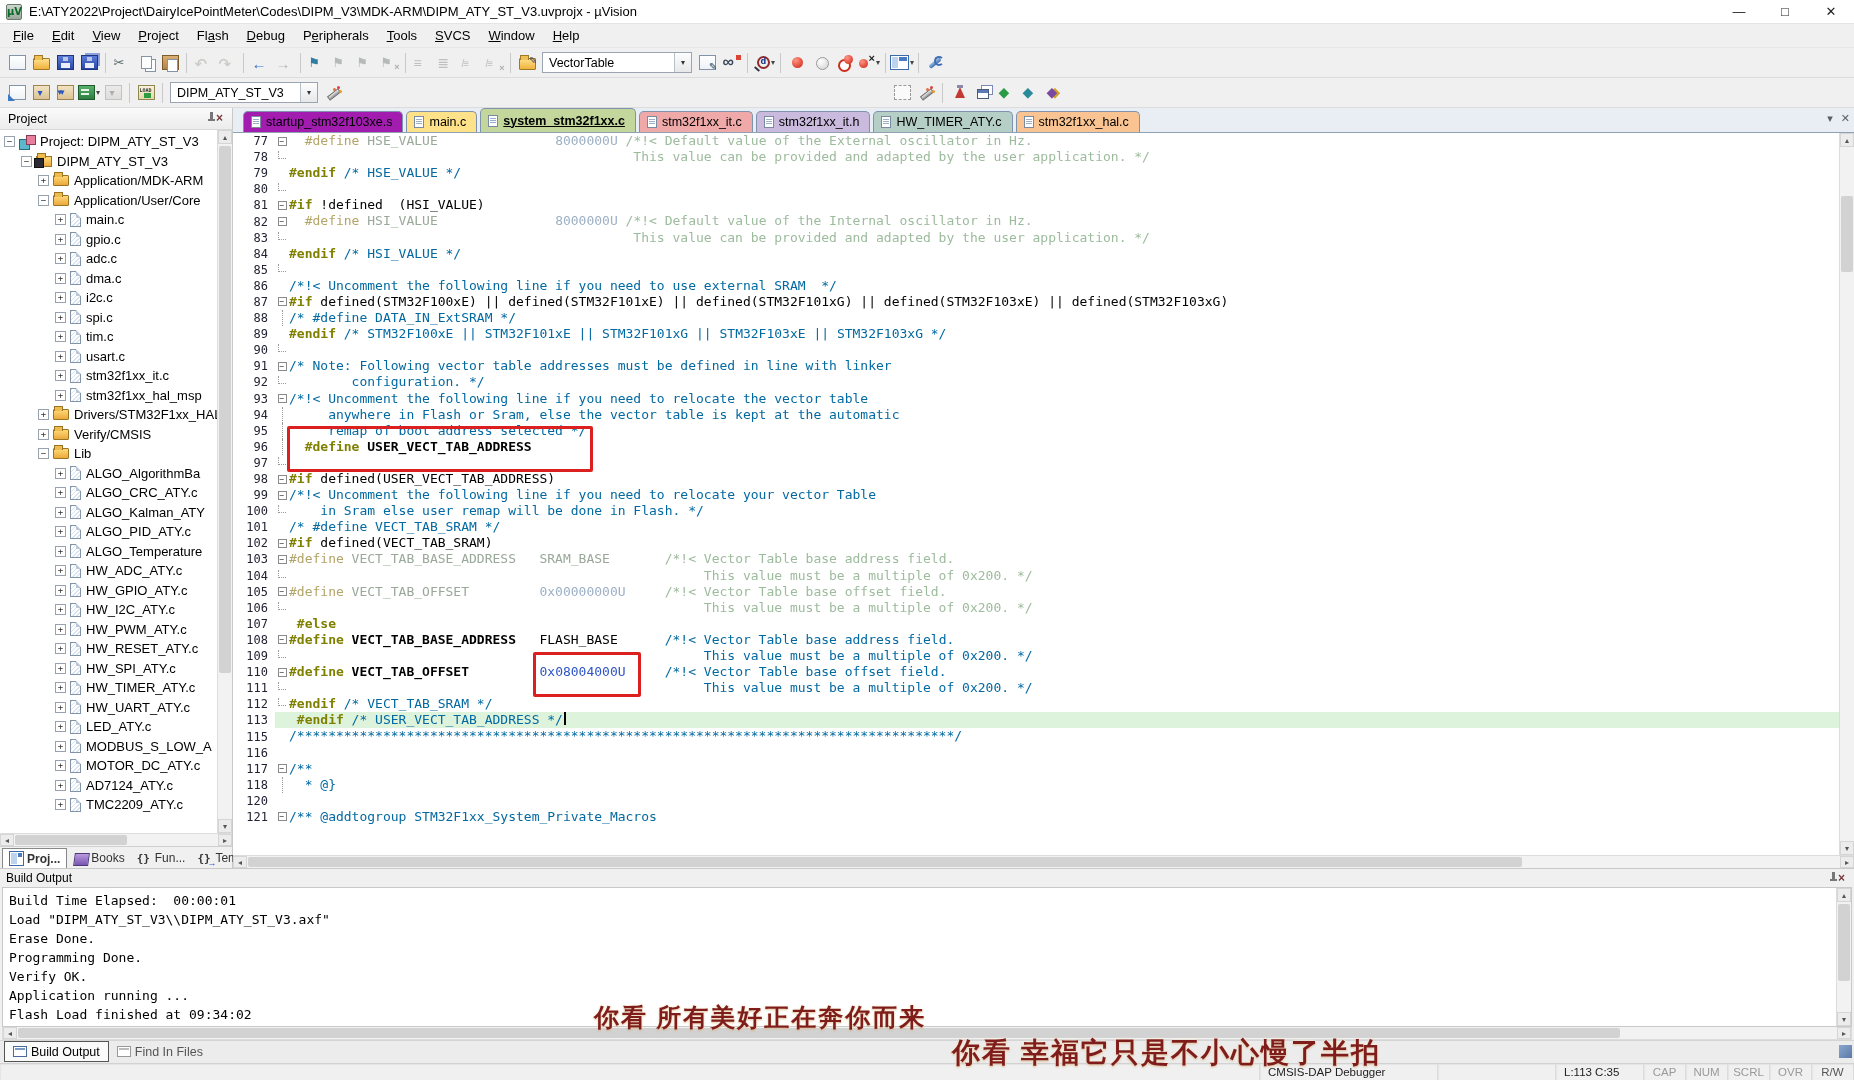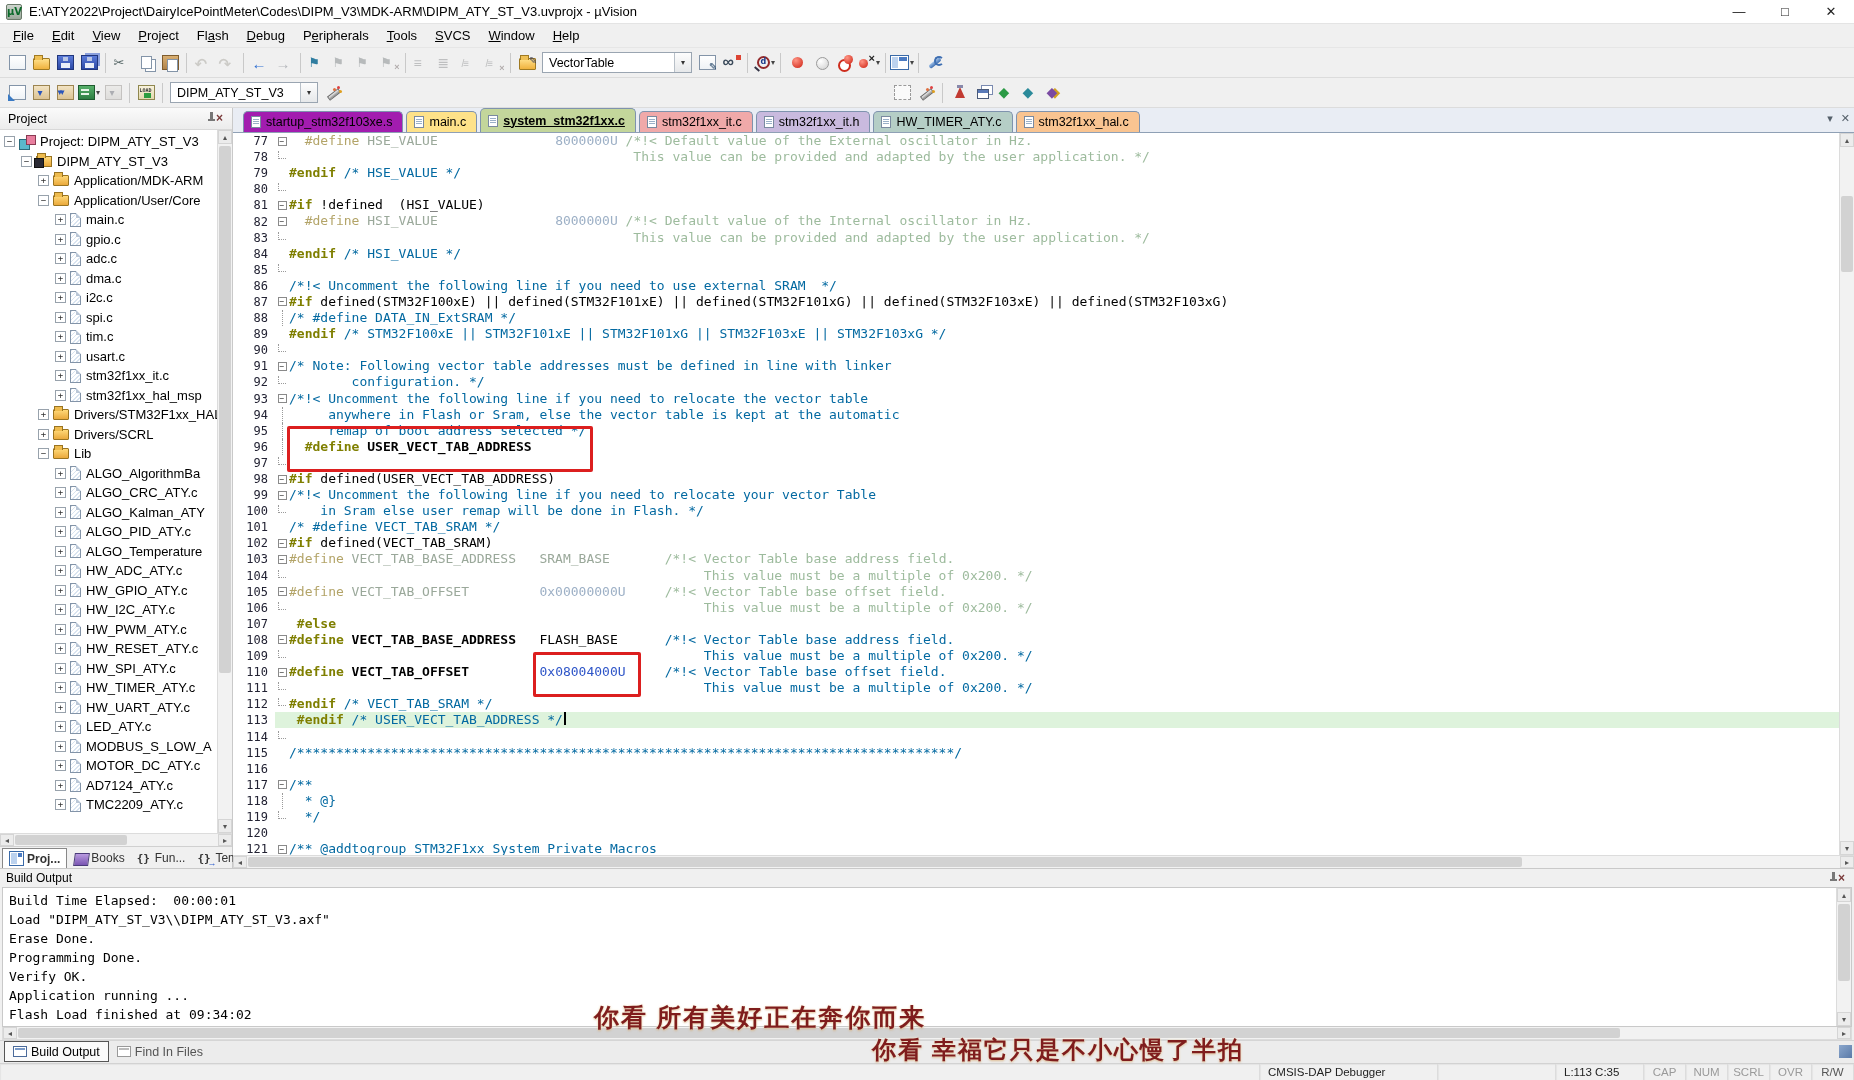--- a/index.html
+++ b/index.html
@@ -476,21 +476,21 @@
         <div class="trow">
           <span style="width: 38px; flex: 0 0 auto;"></span>
           <span class="xb">+</span>
           <span class="ticon t-folder"></span>
           <span>Drivers/STM32F1xx_HAL</span>
         </div>
         <div class="trow">
           <span style="width: 38px; flex: 0 0 auto;"></span>
           <span class="xb">+</span>
           <span class="ticon t-folder"></span>
-          <span>Drivers/SCRL</span>
+          <span>Verify/CMSIS</span>
         </div>
         <div class="trow">
           <span style="width: 38px; flex: 0 0 auto;"></span>
           <span class="xb">−</span>
           <span class="ticon t-folder"></span>
           <span>Lib</span>
         </div>
         <div class="trow">
           <span style="width: 55px; flex: 0 0 auto;"></span>
           <span class="xb">+</span>
@@ -694,26 +694,24 @@
           <div class="cl"><span class="ln">104</span><span class="fm"><span class="f-e"></span></span><span class="ct"><span class="sy-gc">                                                     This value must be a multiple of 0x200. */</span></span></div>
           <div class="cl"><span class="ln">105</span><span class="fm"><span class="f-b">−</span></span><span class="ct"><span class="sy-gd">#define</span><span class="sy-g"> VECT_TAB_OFFSET         </span><span class="sy-gn">0x00000000U</span><span class="sy-gc">     /*!&lt; Vector Table base offset field.</span></span></div>
           <div class="cl"><span class="ln">106</span><span class="fm"><span class="f-e"></span></span><span class="ct"><span class="sy-gc">                                                     This value must be a multiple of 0x200. */</span></span></div>
           <div class="cl"><span class="ln">107</span><span class="fm"></span><span class="ct"><span class="sy-d"> #else</span></span></div>
           <div class="cl"><span class="ln">108</span><span class="fm"><span class="f-b">−</span></span><span class="ct"><span class="sy-d">#define</span><span class="sy-kb"> VECT_TAB_BASE_ADDRESS</span><span class="sy-k">   FLASH_BASE</span><span class="sy-c">      /*!&lt; Vector Table base address field.</span></span></div>
           <div class="cl"><span class="ln">109</span><span class="fm"><span class="f-e"></span></span><span class="ct"><span class="sy-c">                                                     This value must be a multiple of 0x200. */</span></span></div>
           <div class="cl"><span class="ln">110</span><span class="fm"><span class="f-b">−</span></span><span class="ct"><span class="sy-d">#define</span><span class="sy-kb"> VECT_TAB_OFFSET</span><span class="sy-k">         </span><span class="sy-n">0x08004000U</span><span class="sy-c">     /*!&lt; Vector Table base offset field.</span></span></div>
           <div class="cl"><span class="ln">111</span><span class="fm"><span class="f-e"></span></span><span class="ct"><span class="sy-c">                                                     This value must be a multiple of 0x200. */</span></span></div>
           <div class="cl"><span class="ln">112</span><span class="fm"><span class="f-e"></span></span><span class="ct"><span class="sy-d">#endif</span><span class="sy-c"> /* VECT_TAB_SRAM */</span></span></div>
           <div class="cl hl"><span class="ln">113</span><span class="fm"></span><span class="ct"><span class="sy-d"> #endif</span><span class="sy-c"> /* USER_VECT_TAB_ADDRESS */</span><span class="caret"></span></span></div>
-          <div class="cl"><span class="ln">114</span><span class="fm"><span class="f-e"></span></span><span class="ct"></span></div>
           <div class="cl"><span class="ln">115</span><span class="fm"></span><span class="ct"><span class="sy-c">/************************************************************************************/</span></span></div>
           <div class="cl"><span class="ln">116</span><span class="fm"></span><span class="ct"></span></div>
           <div class="cl"><span class="ln">117</span><span class="fm"><span class="f-b">−</span></span><span class="ct"><span class="sy-c">/**</span></span></div>
           <div class="cl"><span class="ln">118</span><span class="fm"><span class="f-l"></span></span><span class="ct"><span class="sy-c">  * @}</span></span></div>
-          <div class="cl"><span class="ln">119</span><span class="fm"><span class="f-e"></span></span><span class="ct"><span class="sy-c">  */</span></span></div>
           <div class="cl"><span class="ln">120</span><span class="fm"></span><span class="ct"></span></div>
           <div class="cl"><span class="ln">121</span><span class="fm"><span class="f-b">−</span></span><span class="ct"><span class="sy-c">/** @addtogroup STM32F1xx_System_Private_Macros</span></span></div>
         </div>
       <div>
           <div class="redbox" style="left: 54px; top: 293px; width: 306px; height: 46px;"></div>
           <div class="redbox" style="left: 300px; top: 519px; width: 108px; height: 45px;"></div>
         </div>
       <div class="vscroll" style="top:0;bottom:0">
         <span class="ar">▴</span>
         <span class="track">
@@ -787,14 +785,14 @@
       <div class="sb-cell sb-flag">CAP</div>
       <div class="sb-cell sb-flag">NUM</div>
       <div class="sb-cell sb-flag">SCRL</div>
       <div class="sb-cell sb-flag">OVR</div>
       <div class="sb-cell sb-flag" style="color: rgb(85, 85, 85);">R/W</div>
     </div>
 </div>
 
 <div>
     <div class="subtitle" style="left: 594px; top: 1001px; font-size: 25px;">你看 所有美好正在奔你而来</div>
-    <div class="subtitle" style="left: 872px; top: 1034px; font-size: 24px;">你看 幸福它只是不小心慢了半拍</div>
+    <div class="subtitle" style="left: 952px; top: 1034px; font-size: 28px;">你看 幸福它只是不小心慢了半拍</div>
   </div>
 
 </body></html>

